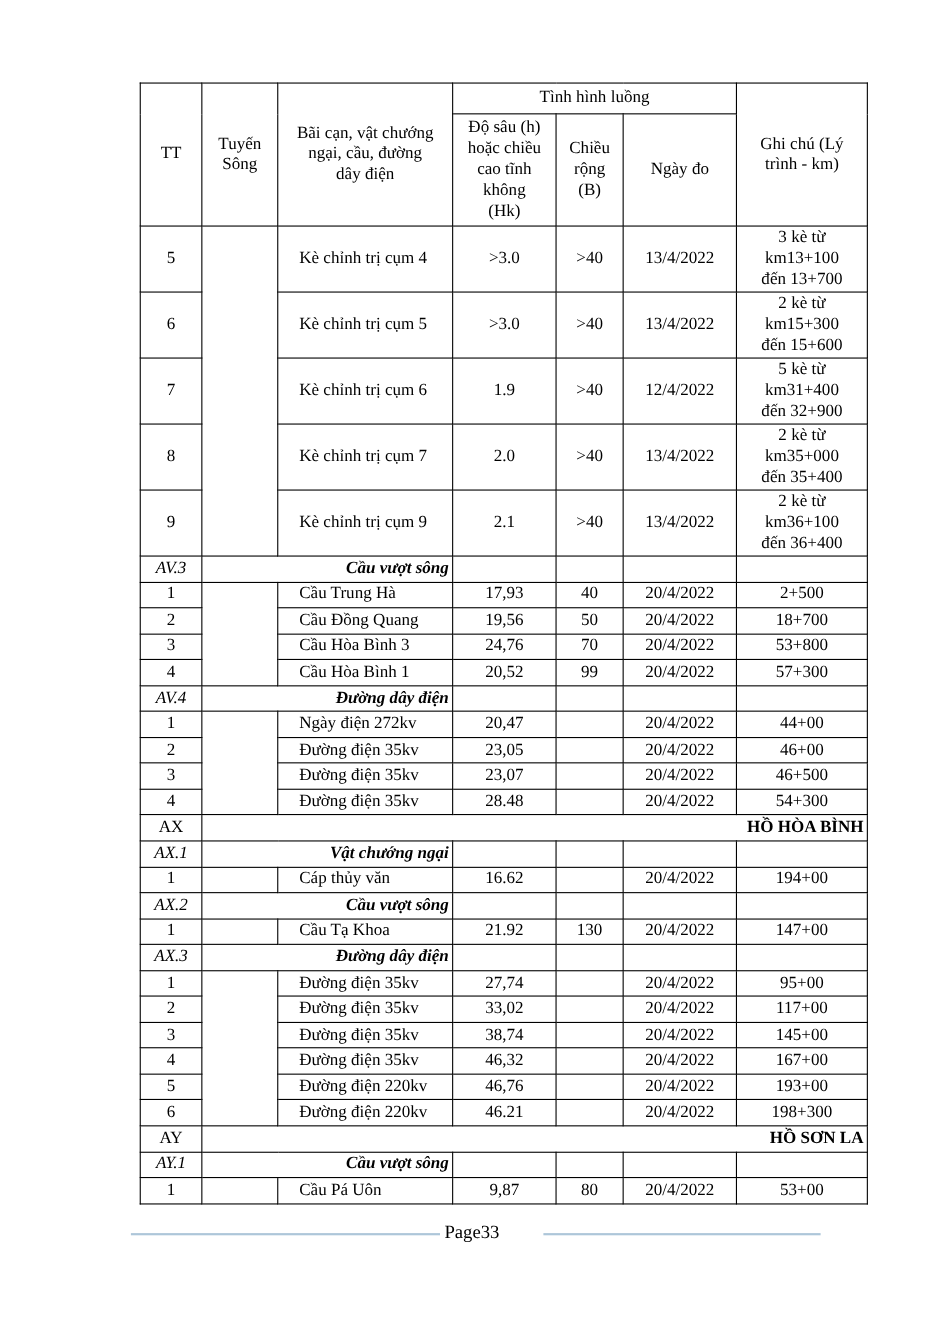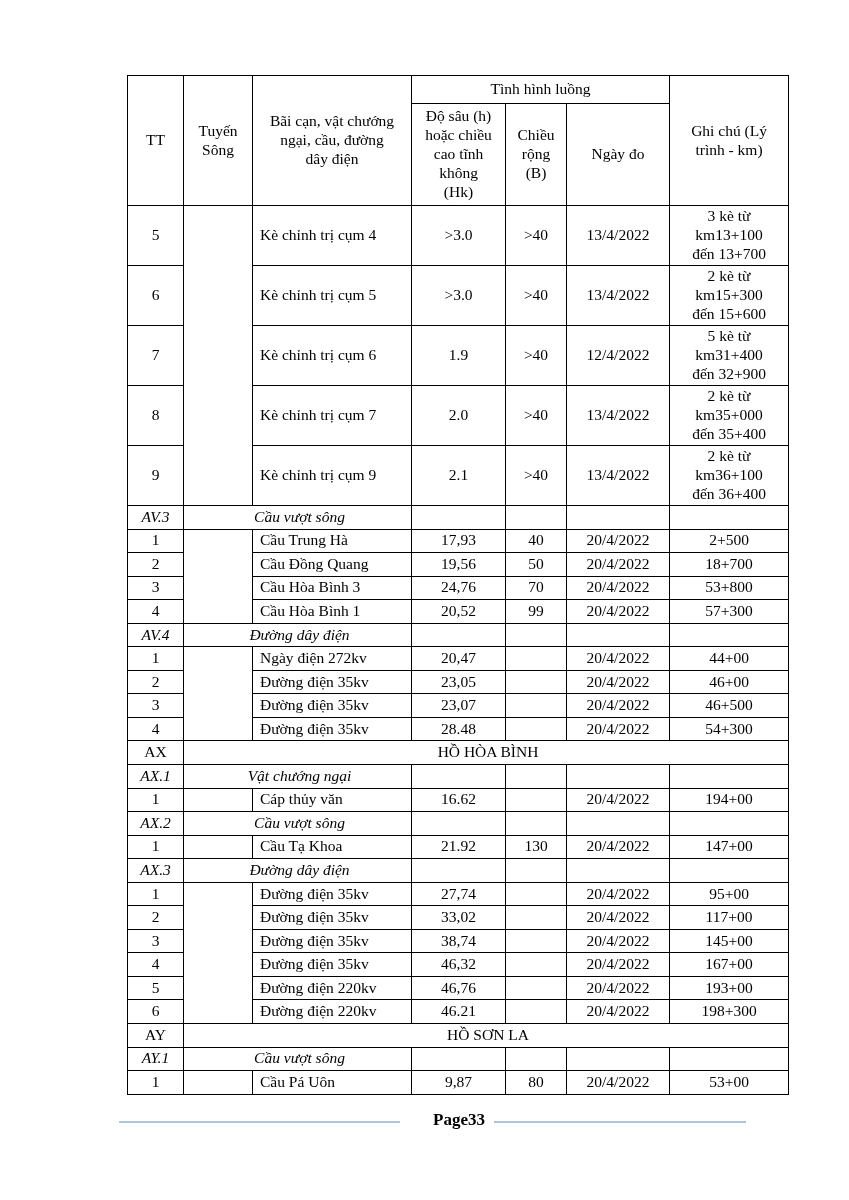--- a/index.html
+++ b/index.html
@@ -15,30 +15,30 @@
     border:1px solid #000; padding:0 3px;
     text-align:center; vertical-align:middle;
     font-size:15.5px; line-height:1.22; color:#000;
     white-space:pre-line; overflow:hidden;
   }
   th { font-weight:normal; }
   thead tr.h1 { height:28px; }
   thead tr.h2 { height:102px; }
   tbody tr { height:23.56px; }
   tbody tr.tall { height:60px; }
-  td.obstacle { text-align:left; padding-left:7px; }
+  td.obstacle { text-align:left; padding-left:19px; }
   td.section-code { font-weight:normal; font-style:italic; }
-  td.section-label { font-weight:normal; font-style:italic; text-align:center; padding-left:7px; }
+  td.section-label { font-weight:bold; font-style:italic; text-align:right; padding-left:7px; }
   tr.main td.section-code, tr.main td.section-label { font-style:normal; }
   .rule { position:absolute; height:2px; }
   .rule-left  { left:119px; top:1121px; width:281px; }
   .rule-right { left:494px; top:1121px; width:252px; }
   .pagenum {
-    position:absolute; left:416px; top:1110px; width:86px; text-align:center;
-    font-weight:bold; font-size:17px;
+    position:absolute; left:404px; top:1110px; width:86px; 
+    font-weight:normal; font-size:17px;
     font-family:"Liberation Serif","DejaVu Serif",serif;
   }
 </style>
 </head>
 <body>
 
 <table class="channel">
   <colgroup>
     <col style="width:56px">
       <col style="width:69px">

